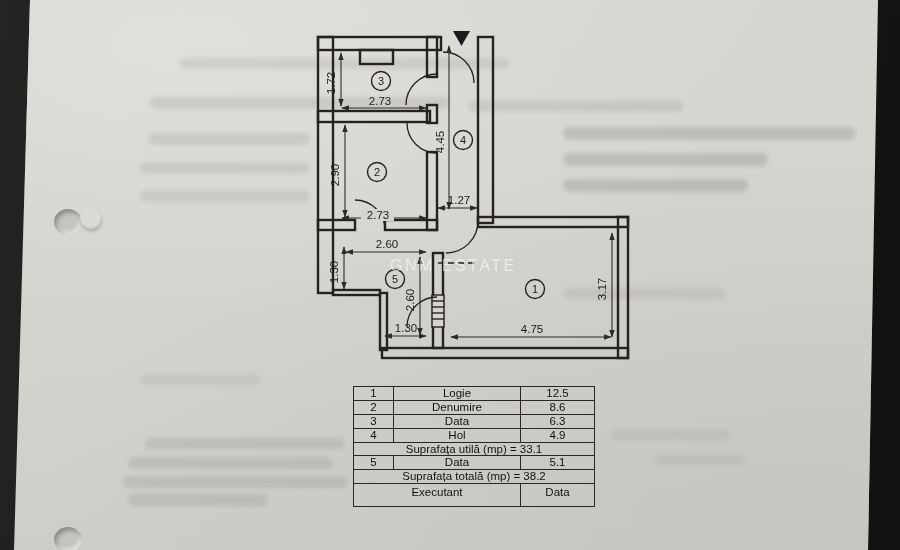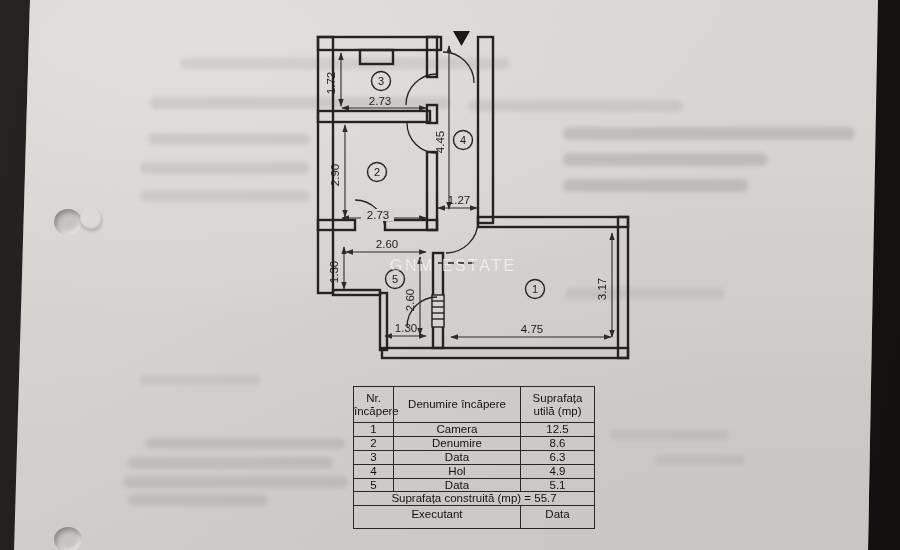--- a/index.html
+++ b/index.html
@@ -174,52 +174,50 @@
 
   <div class="watermark">GNM ESTATE</div>
 
   <table class="area">
     <colgroup>
         <col style="width:40px">
         <col style="width:127px">
         <col style="width:74px">
       </colgroup>
     <tbody>
-        <tr>
-      <td class="hdr">Nr. încăpere</td>
-      <td class="hdr">Denumire încăpere</td>
-      <td class="hdr">Suprafața utilă (mp)</td>
-    </tr>
     <tr>
       <td class="r">1</td>
-      <td class="r">Camera</td>
+      <td class="r">Logie</td>
       <td class="r">12.5</td>
     </tr>
     <tr>
       <td class="r">2</td>
       <td class="r">Denumire</td>
       <td class="r">8.6</td>
     </tr>
     <tr>
       <td class="r">3</td>
       <td class="r">Data</td>
       <td class="r">6.3</td>
     </tr>
     <tr>
       <td class="r">4</td>
       <td class="r">Hol</td>
       <td class="r">4.9</td>
     </tr>
     <tr>
+      <td class="r" colspan="3">Suprafața utilă (mp) = 33.1</td>
+    </tr>
+    <tr>
       <td class="r">5</td>
       <td class="r">Data</td>
       <td class="r">5.1</td>
     </tr>
     <tr>
-      <td class="r" colspan="3">Suprafața construită (mp) = 55.7</td>
+      <td class="r" colspan="3">Suprafața totală (mp) = 38.2</td>
     </tr>
     <tr>
       <td class="f" colspan="2">Executant</td>
       <td class="f">Data</td>
     </tr>
   </tbody>
     </table>
 
 </div>
 

